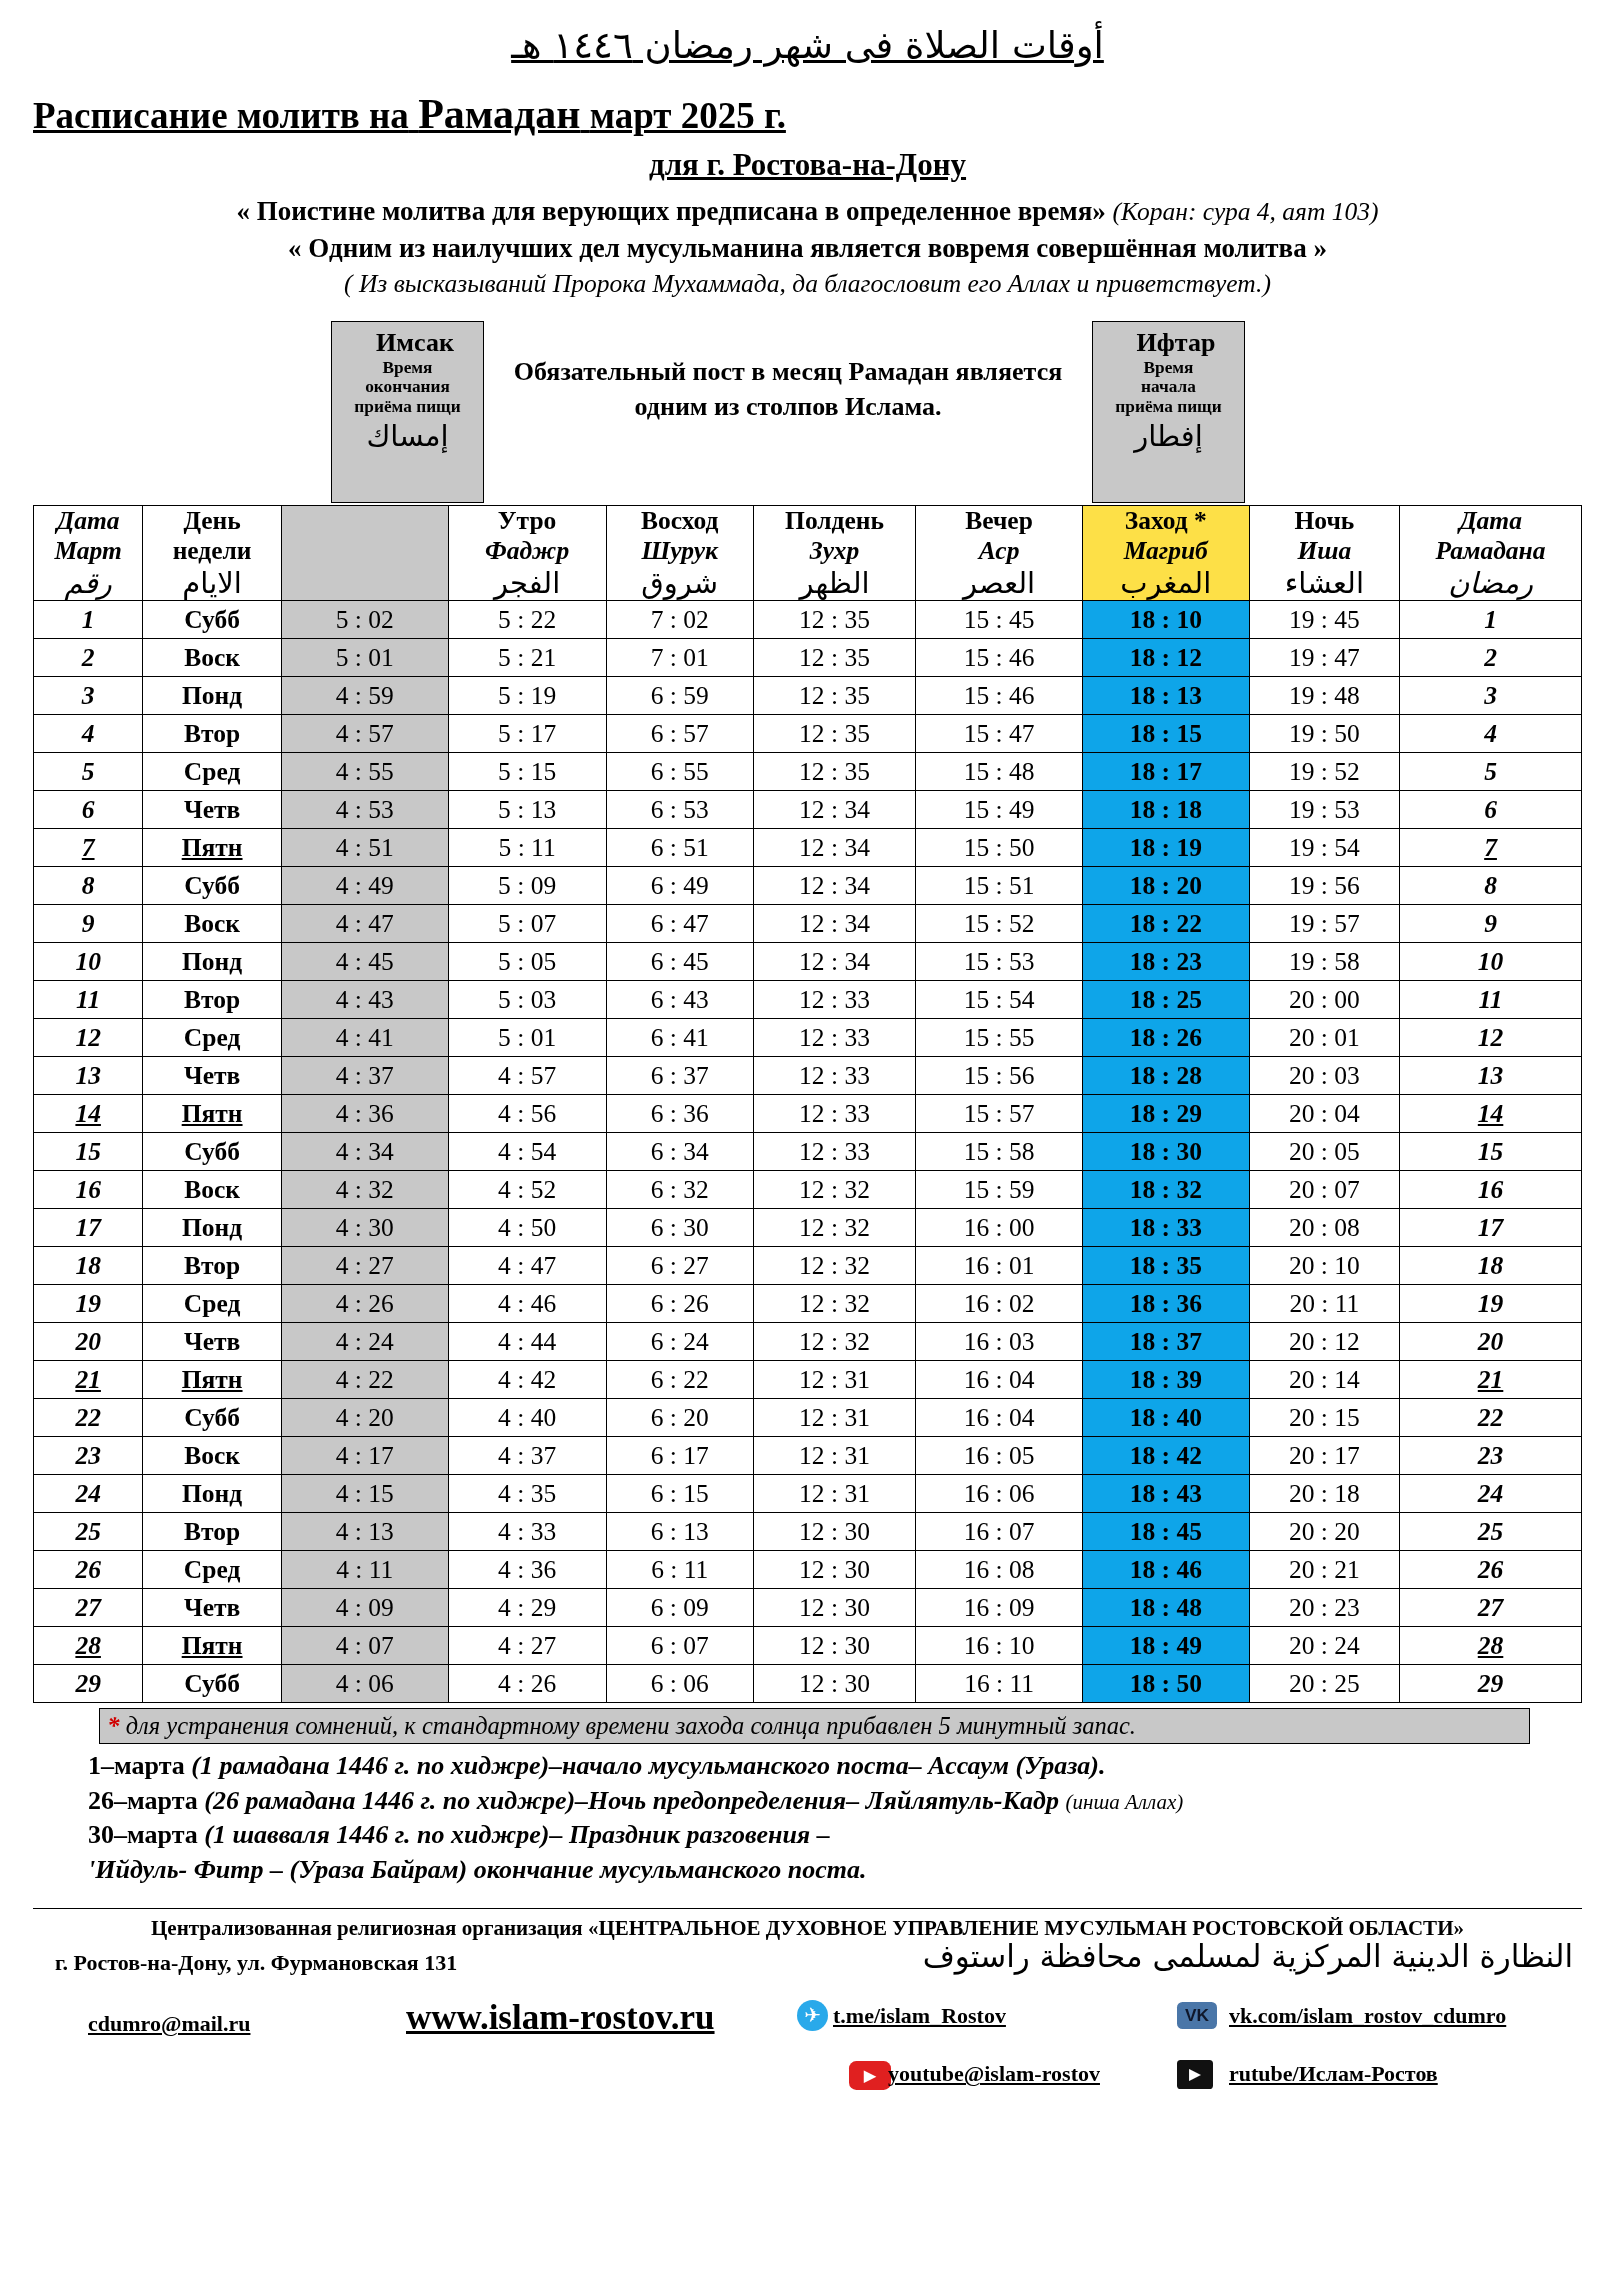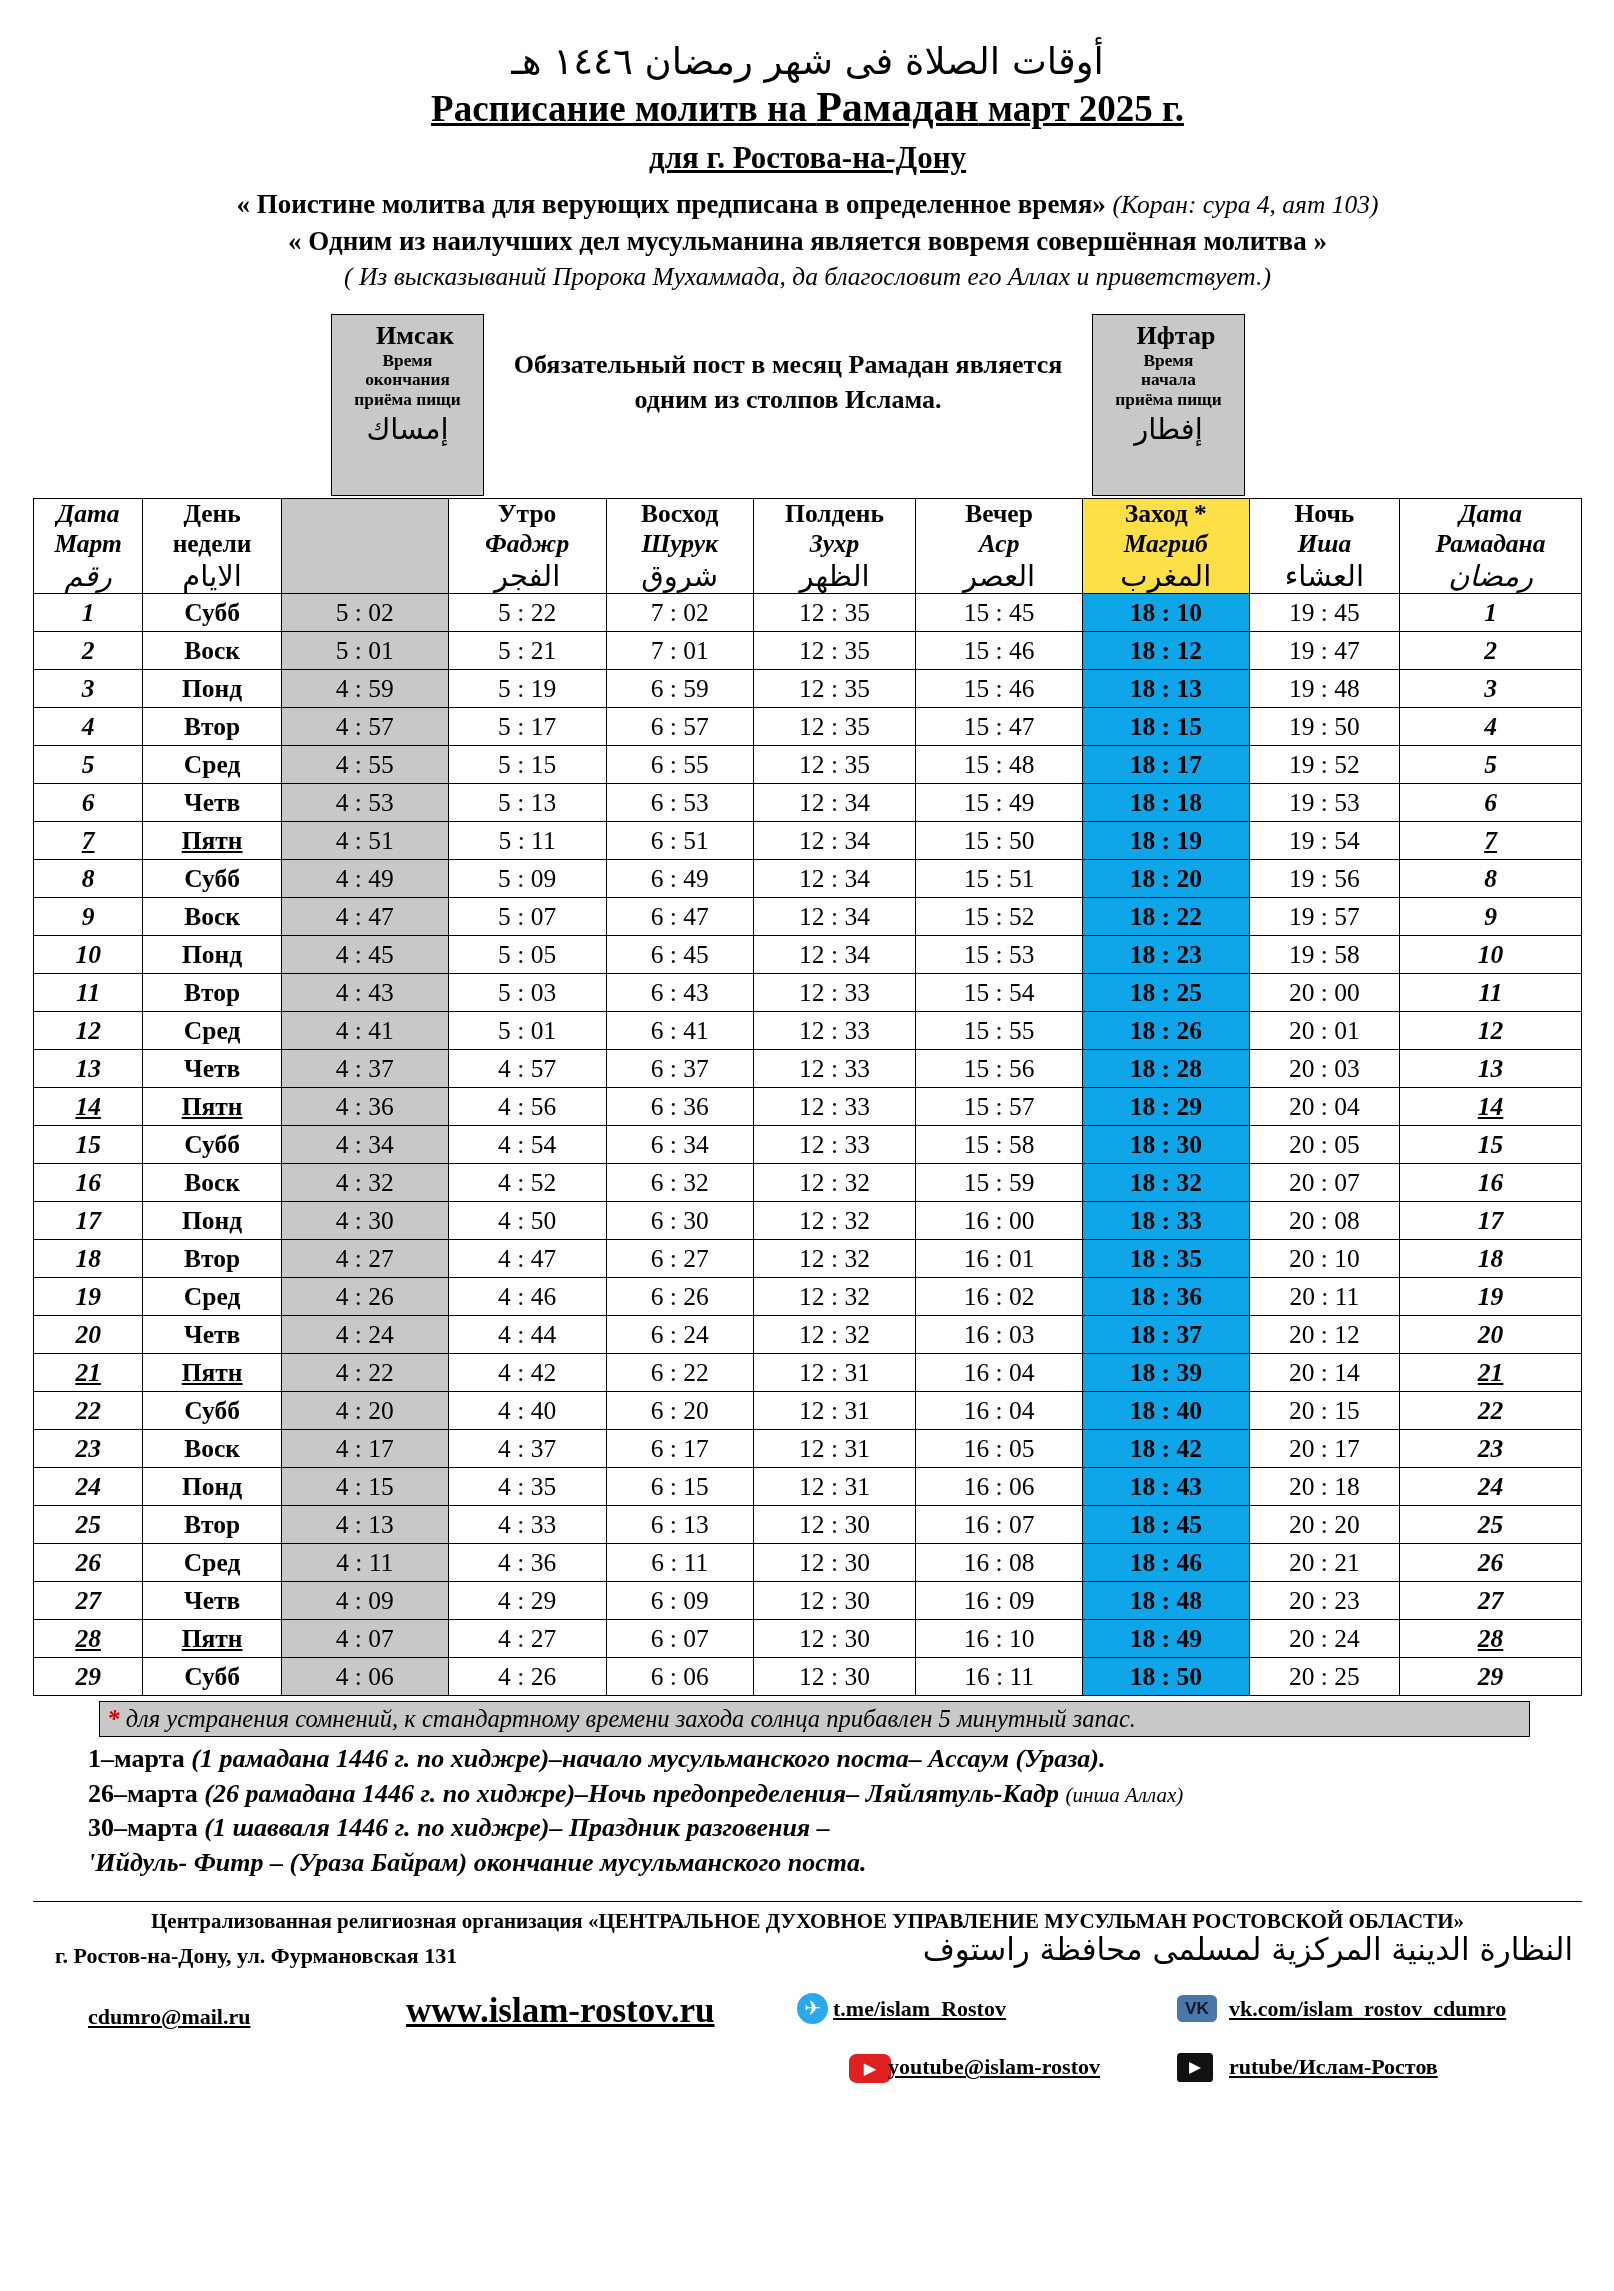--- a/index.html
+++ b/index.html
@@ -11,28 +11,29 @@
     -webkit-font-smoothing:antialiased;
   }
   .page { padding: 16.4px 33px 0 33px; box-sizing:border-box; width:1615px; }
 
   
   .arabic-title {
     text-align:center;
     font-family:"DejaVu Sans", sans-serif;
     font-size:37px;
     direction:rtl;
-    margin-top:24px;
+    margin-top:8px;
     letter-spacing:0.5px;
+    text-decoration:underline;
   }
   .ru-title {
-    text-align:center;
+    text-align:left;
     font-weight:bold;
     font-size:37px;
-    margin-top:0;
+    margin-top:23px;
   }
   .ru-title .big { font-size:42px; }
   .ru-title u { text-decoration:underline; }
   .ru-title2 {
     text-align:center;
     font-weight:bold;
     font-size:31px;
     margin-top:9px;
     text-decoration:underline;
   }

